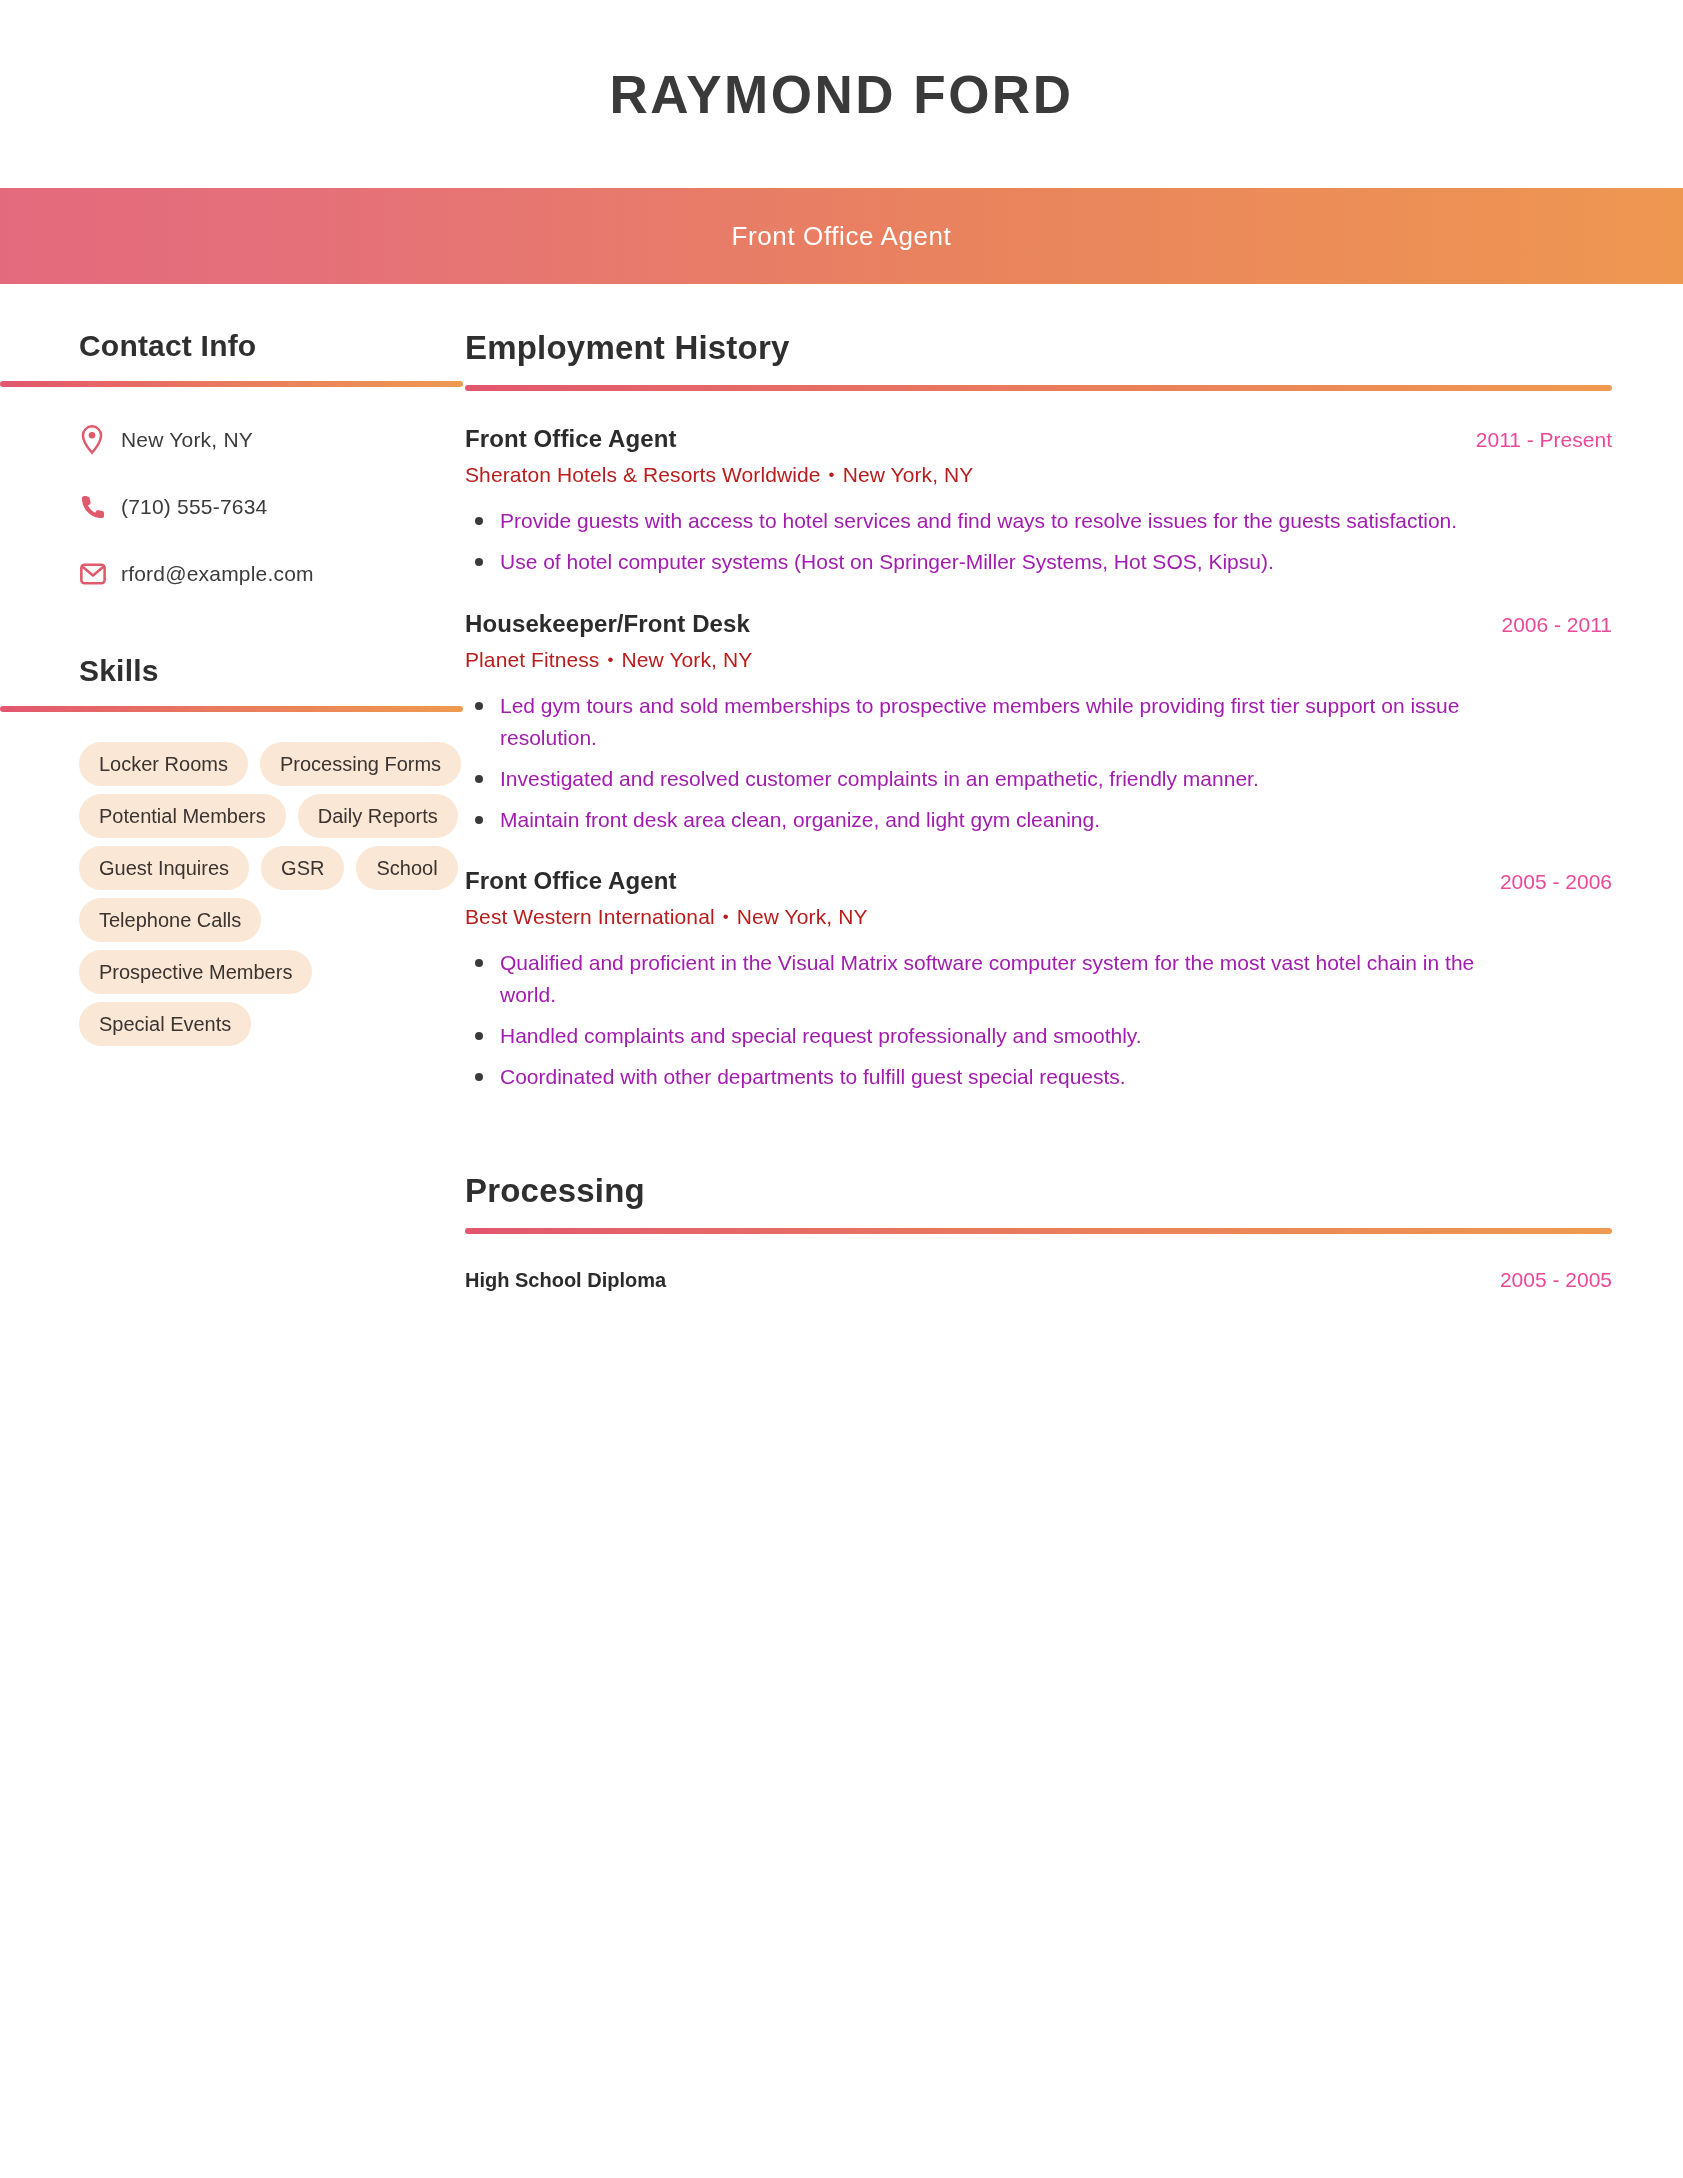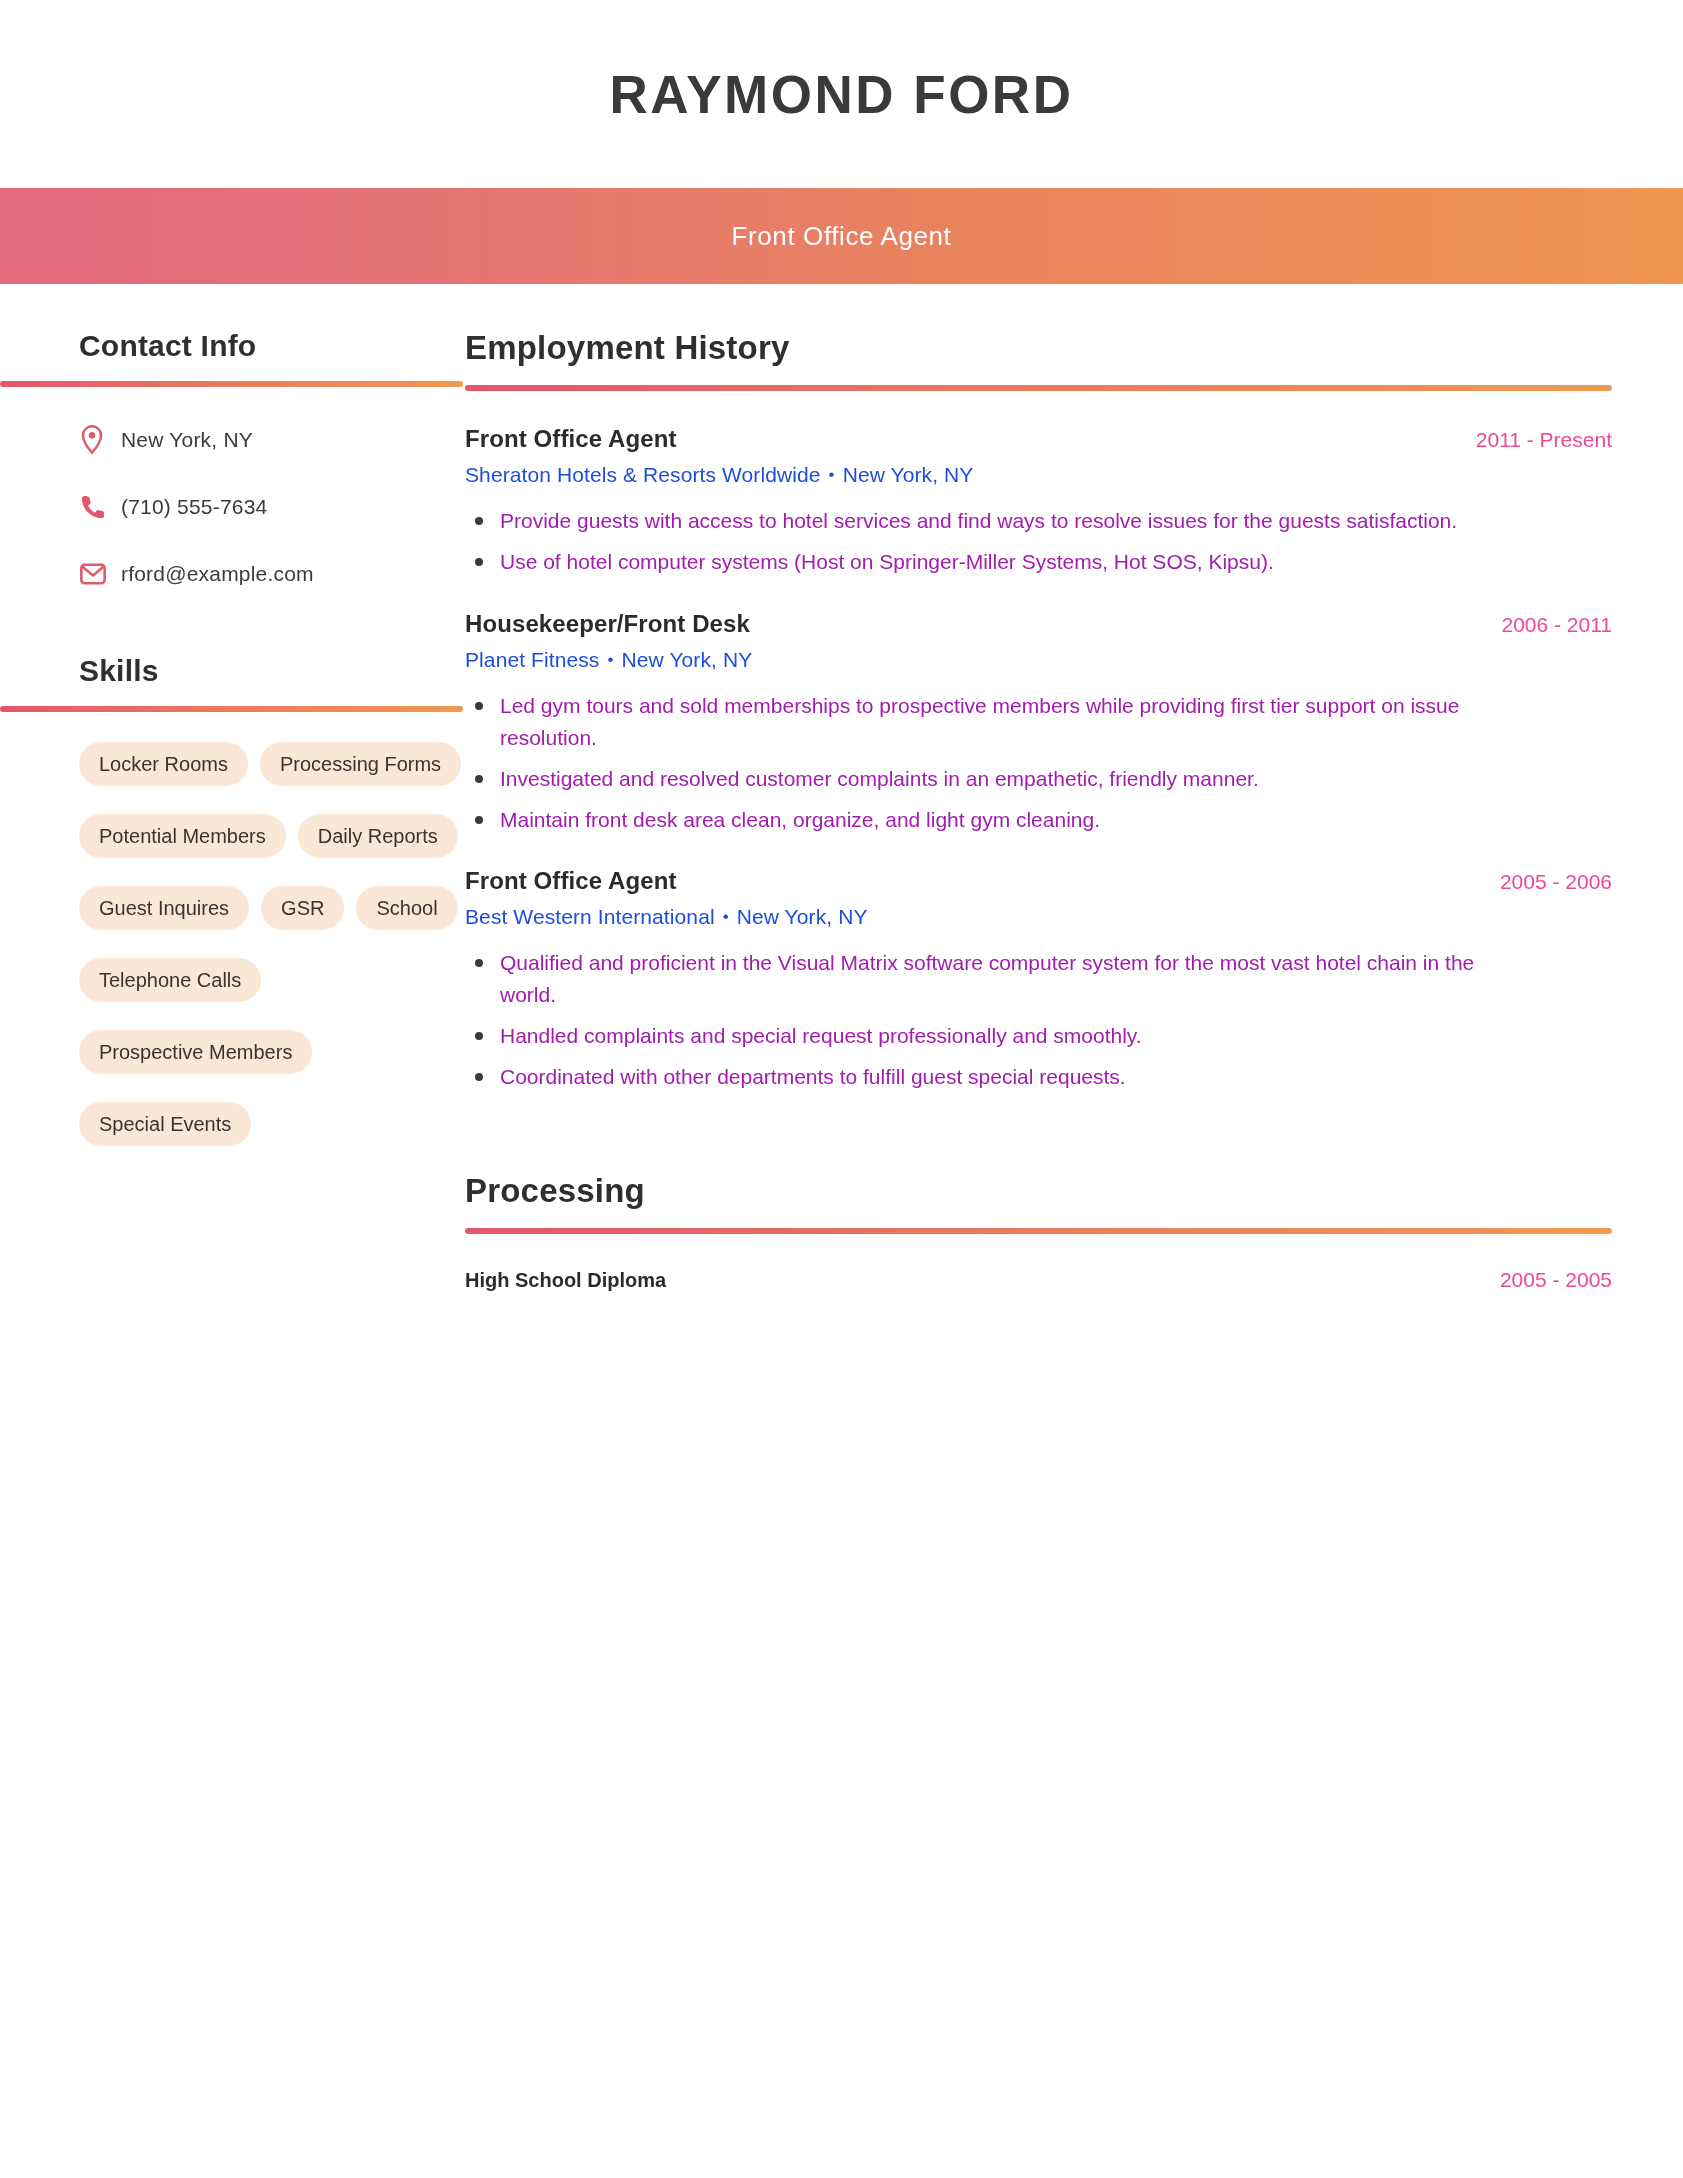--- a/index.html
+++ b/index.html
@@ -106,21 +106,21 @@
   .contact-text {
     font-size: 21px;
     color: #3b3b3b;
     letter-spacing: 0.2px;
   }
 
   .skills-wrap {
     margin-top: 30px;
     display: flex;
     flex-wrap: wrap;
-    gap: 28px 12px;
+    gap: 8px 12px;
     width: 386px;
   }
   .skill-pill {
     background: #fbe7d6;
     color: #3a3330;
     font-size: 20px;
     padding: 11px 20px;
     border-radius: 22px;
     white-space: nowrap;
     line-height: 1.1;
@@ -164,21 +164,21 @@
     letter-spacing: 0.1px;
   }
   .job-dates {
     font-size: 21px;
     color: #ec4899;
     white-space: nowrap;
     padding-left: 24px;
   }
   .job-meta {
     font-size: 21px;
-    color: #1d4ed8;
+    color: #b91c1c;
     margin-top: 10px;
     letter-spacing: 0.1px;
   }
   .meta-sep {
     padding: 0 8px;
     font-size: 17px;
     position: relative;
     top: -2px;
   }
 

